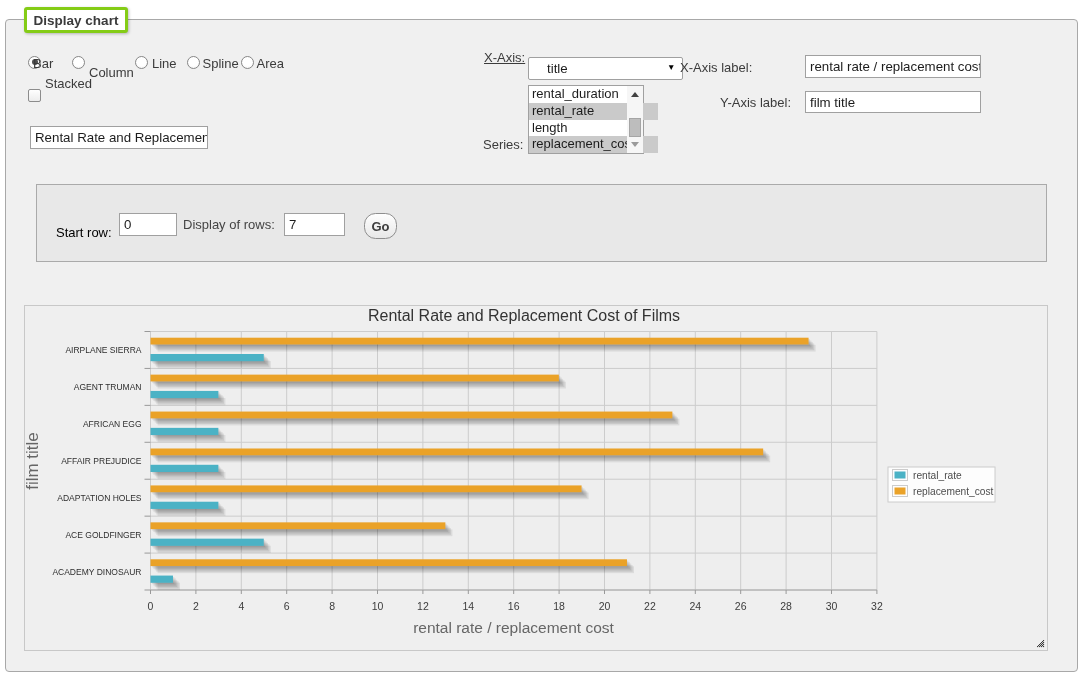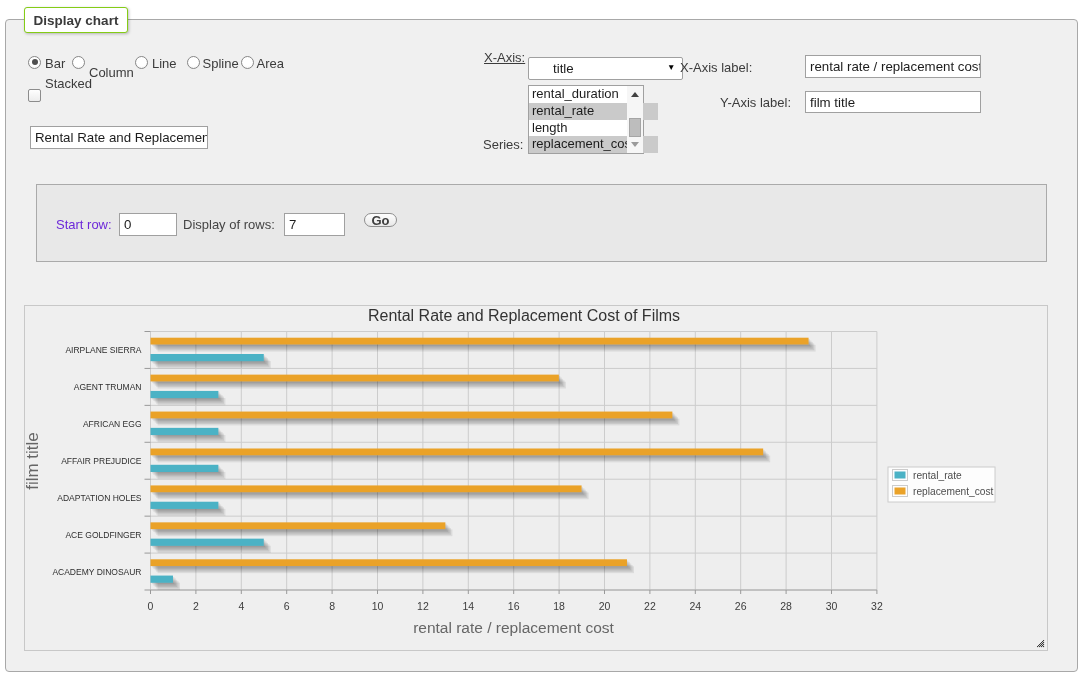--- a/index.html
+++ b/index.html
@@ -5,40 +5,40 @@
 .abs { position:absolute; }
 .lbl { position:absolute; font-size:13px; color:#3b3b3b; white-space:nowrap; }
 .inp { position:absolute; background:#fff; border:1px solid #a0a0a0; font-size:13.3px; color:#1c1c1c; white-space:nowrap; overflow:hidden; padding-left:4px; display:flex; align-items:center; }
 .radio { position:absolute; width:13px; height:13px; border-radius:50%; border:1px solid #878787; background:radial-gradient(circle at 50% 35%, #ffffff 55%, #ececec); }
 .radio.sel::after { content:""; position:absolute; left:2.5px; top:2.5px; width:6px; height:6px; border-radius:50%; background:#4f4f4f; }
 .chk { position:absolute; width:13px; height:13px; border:1px solid #8c8c8c; border-radius:2px; background:linear-gradient(#fefefe,#ededed); }
 </style></head>
 <body>
 
 <div class="abs" style="left:5px; top:19px; width:1073px; height:653px; background:#f0f0f0; border:1px solid #a8a8a8; border-radius:4px;"></div>
-<div class="abs" style="left:24px; top:7px; width:104px; height:26px; background:#ffffff; border:1px solid #84cc16; border-radius:3px; box-shadow:1px 1px 3px rgba(0,0,0,0.25); display:flex; align-items:center; justify-content:center; font-weight:bold; font-size:13.5px; color:#3b3b3b;">Display chart</div>
+<div class="abs" style="left:24px; top:7px; width:104px; height:26px; background:#ffffff; border:3px solid #84cc16; border-radius:3px; box-shadow:1px 1px 3px rgba(0,0,0,0.25); display:flex; align-items:center; justify-content:center; font-weight:bold; font-size:13.5px; color:#3b3b3b;">Display chart</div>
 
 <div class="radio sel" style="left:28px; top:55.5px;"></div>
-<div class="lbl" style="left:45px; top:56px;">Bar</div>
+<div class="lbl" style="left:33px; top:56px;">Bar</div>
 <div class="radio" style="left:72px; top:55.5px;"></div>
 <div class="lbl" style="left:89px; top:56px;margin-top:9px;">Column</div>
 <div class="radio" style="left:135px; top:55.5px;"></div>
 <div class="lbl" style="left:152px; top:56px;">Line</div>
 <div class="radio" style="left:187px; top:55.5px;"></div>
 <div class="lbl" style="left:202.5px; top:56px;">Spline</div>
 <div class="radio" style="left:241px; top:55.5px;"></div>
 <div class="lbl" style="left:256.5px; top:56px;">Area</div>
 
 <div class="chk" style="left:28px; top:89px;"></div>
 <div class="lbl" style="left:45px; top:76px;text-align:center;">Stacked</div>
 
 <div class="inp" style="left:30px; top:126px; width:178px; height:23px;">Rental Rate and Replacement Cost of Films</div>
 
 <div class="lbl" style="left:484px; top:50px;text-decoration:underline;">X-Axis:</div>
-<div class="inp" style="left:528px; top:56.5px; width:155px; height:23px; padding-left:24px; border-radius:2px;">title</div>
+<div class="inp" style="left:528px; top:56.5px; width:155px; height:23px; padding-left:18px; border-radius:2px;">title</div>
 <div class="abs" style="left:667px; top:62px; font-size:8.5px; color:#000;">▼</div>
 
 <div class="lbl" style="left:483px; top:137px;">Series:</div>
 <div class="abs" style="left:528px; top:85px; width:116px; height:69px; background:#fff; border:1px solid #a0a0a0;padding-left:20px;">
   <div style="position:absolute; left:0; top:0; width:129px; height:16.75px; font-size:13px; color:#1c1c1c; padding-left:3px;">rental_duration</div>
   <div style="position:absolute; left:0; top:16.75px; width:129px; height:16.75px; font-size:13px; color:#1c1c1c; padding-left:3px; background:#cacaca;">rental_rate</div>
   <div style="position:absolute; left:0; top:33.5px; width:129px; height:16.75px; font-size:13px; color:#1c1c1c; padding-left:3px;">length</div>
   <div style="position:absolute; left:0; top:50.25px; width:129px; height:16.75px; font-size:13px; color:#1c1c1c; padding-left:3px; background:#cacaca;">replacement_cost</div>
 
   <div style="position:absolute; right:0; top:0; width:16px; height:67px; background:#f6f6f6;">
@@ -47,25 +47,25 @@
     <div style="position:absolute; left:4px; bottom:6px; width:0; height:0; border-left:4.5px solid transparent; border-right:4.5px solid transparent; border-top:5px solid #9a9a9a;"></div>
   </div>
 </div>
 
 <div class="lbl" style="left:680px; top:60px;">X-Axis label:</div>
 <div class="inp" style="left:805px; top:55px; width:176px; height:23px;">rental rate / replacement cost</div>
 <div class="lbl" style="left:720px; top:95px;">Y-Axis label:</div>
 <div class="inp" style="left:805px; top:91px; width:176px; height:22px;">film title</div>
 
 <div class="abs" style="left:36px; top:184px; width:1011px; height:78px; background:#e8e8e8; border:1px solid #aaaaaa;"></div>
-<div class="lbl" style="left:56px; top:217px; color:#6d28d9;">Start row:</div>
+<div class="lbl" style="left:56px; top:225px; color:#000000;">Start row:</div>
 <div class="inp" style="left:119px; top:213px; width:58px; height:23px;">0</div>
 <div class="lbl" style="left:183px; top:217px; color:#444;">Display of rows:</div>
 <div class="inp" style="left:284px; top:213px; width:61px; height:23px;">7</div>
-<div class="abs" style="left:364px; top:213px; width:33px; height:14px; border:1px solid #8e8e8e; border-radius:11.5px; background:linear-gradient(#fefefe,#e8e8e8); display:flex; align-items:center; justify-content:center; font-weight:bold; font-size:13px; color:#3d3d3d;">Go</div>
+<div class="abs" style="left:364px; top:213px; width:33px; height:26px; border:1px solid #8e8e8e; border-radius:11.5px; background:linear-gradient(#fefefe,#e8e8e8); display:flex; align-items:center; justify-content:center; font-weight:bold; font-size:13px; color:#3d3d3d;">Go</div>
 
 <div class="abs" style="left:24px; top:305px; width:1024px; height:346px; background:#efefef; border:1px solid #c8c8c8;">
 <svg width="1022" height="344" style="position:absolute;left:0;top:0">
 <rect x="125.5" y="25.5" width="726.4" height="258.5" fill="#eeeeee"></rect>
 <line x1="125.5" y1="25.5" x2="125.5" y2="284.0" stroke="#cccccc" stroke-width="1"></line>
 <line x1="170.9" y1="25.5" x2="170.9" y2="284.0" stroke="#cccccc" stroke-width="1"></line>
 <line x1="216.3" y1="25.5" x2="216.3" y2="284.0" stroke="#cccccc" stroke-width="1"></line>
 <line x1="261.7" y1="25.5" x2="261.7" y2="284.0" stroke="#cccccc" stroke-width="1"></line>
 <line x1="307.1" y1="25.5" x2="307.1" y2="284.0" stroke="#cccccc" stroke-width="1"></line>
 <line x1="352.5" y1="25.5" x2="352.5" y2="284.0" stroke="#cccccc" stroke-width="1"></line>

